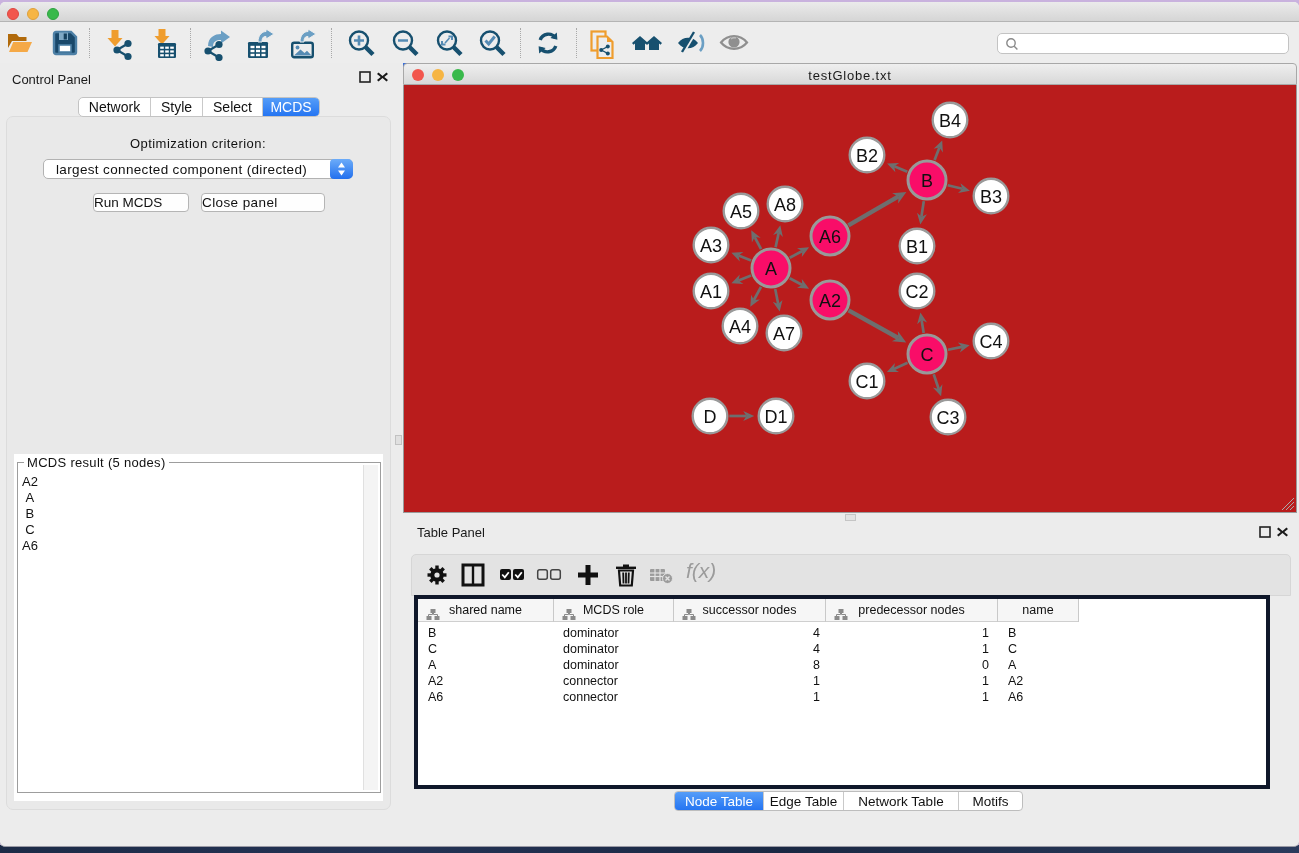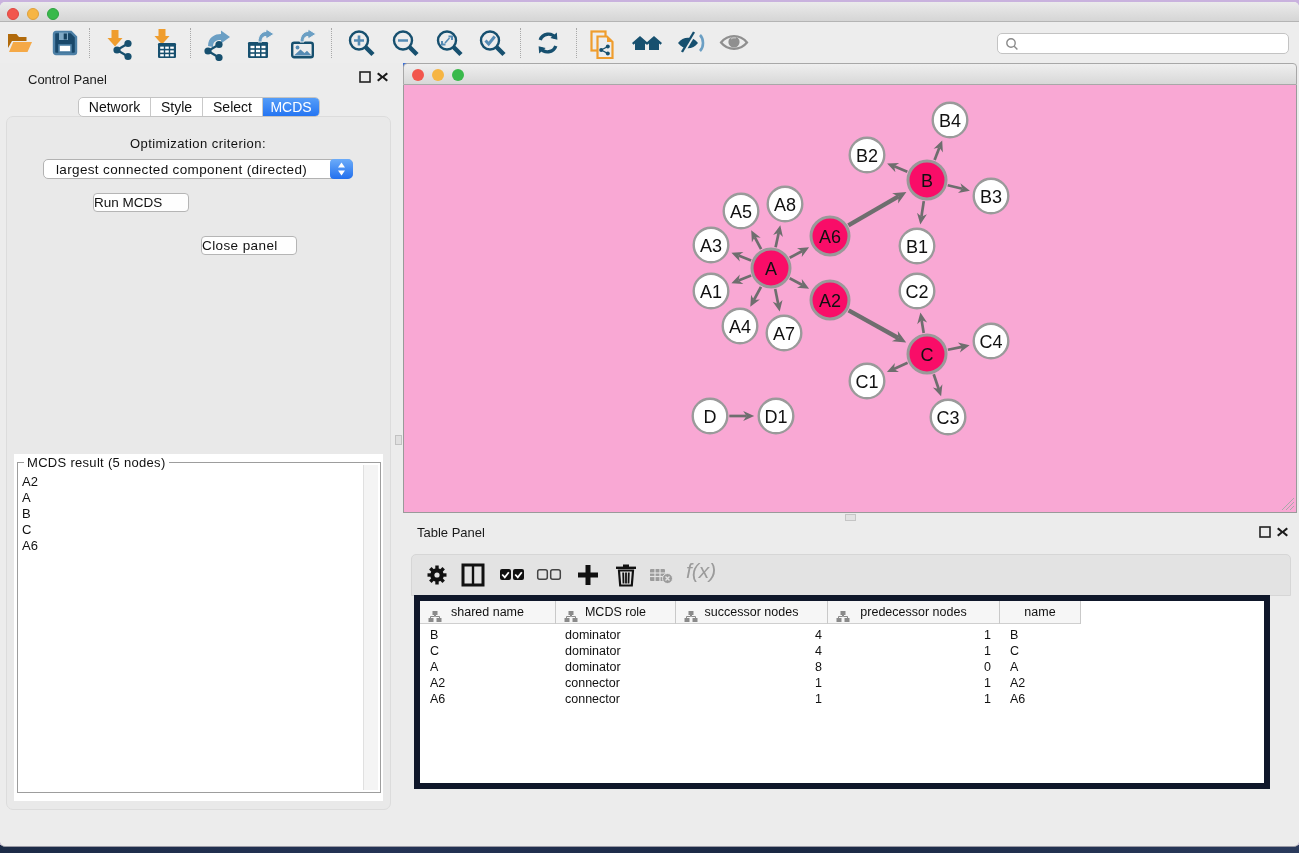--- a/index.html
+++ b/index.html
@@ -32,68 +32,68 @@
   border-top:1px solid #c9c9c9; background:#ececec; }
 #leftbtn { position:absolute; left:11px; top:4px; width:26px; height:23px;
   background:#fdfdfd; border:1px solid #ababab; border-radius:2px; }
 #membtn { position:absolute; right:10px; top:3px; width:74px; height:22px;
   background:#fdfdfd; border:1px solid #ababab; border-radius:2px;
   font-size:12px; color:#111; text-align:right; line-height:20px; padding-right:7px;}
 #membtn .dot { position:absolute; left:8px; top:5px; width:11px; height:11px;
   border-radius:50%; background:#1fa32a; }
 
 #cpanel { position:absolute; left:0; top:61px; width:403px; height:755px; }
-#cphead { position:absolute; left:12px; top:9px; font-size:13px; color:#1a1a1a;margin-left:16px; }
+#cphead { position:absolute; left:12px; top:9px; font-size:13px; color:#1a1a1a; }
 #cpbox { position:absolute; left:6px; top:53px; width:385px; height:694px;
   background:#e9e9e9; border:1px solid #dcdcdc; border-radius:7px; }
 #tabs { position:absolute; left:78px; top:34px; height:20px; display:flex;
   background:#fff; border:1px solid #c3c3c3; border-radius:5px; z-index:5; }
 .tab { font-size:14px; color:#111; text-align:center; line-height:19px;
   border-right:1px solid #c9c9c9; }
 .tab:last-child { border-right:none; }
 .tab.sel { background:linear-gradient(#559df8,#2575f2); color:#fff;
   border-radius:0 4px 4px 0; }
 #optlabel { position:absolute; left:0; top:73px; width:396px; text-align:center;
   font-size:13px; color:#111; letter-spacing:0.45px; }
 #combo { position:absolute; left:43px; top:96px; width:310px; height:20px;
   background:#fff; border:1px solid #b2b2b2; border-radius:5px; }
 #combo .ctext { position:absolute; left:12px; top:2px; font-size:13.5px; color:#111; letter-spacing:0.35px; }
 #combo .stepper { position:absolute; right:-1px; top:-1px; width:23px; height:20px;
   background:linear-gradient(#6cacf9,#2270ee); border-radius:4px 5px 5px 4px; }
 .btn { position:absolute; height:19px; background:#fefefe; border:1px solid #b5b5b5;
   border-radius:4px; font-size:13.5px; color:#111; text-align:left; line-height:17px; }
 #runbtn { left:93px; top:130px; width:96px; }
-#closebtn { left:201px; top:130px; width:96px; letter-spacing:0.4px;margin-top:43px; }
+#closebtn { left:201px; top:130px; width:124px; letter-spacing:0.4px; }
 #whitepanel { position:absolute; left:14px; top:391px; width:369px; height:347px; background:#fff; }
 #groupbox { position:absolute; left:3px; top:8px; width:364px; height:331px;
-  border:1px solid #9d9d9d; }
+  border:1px solid #9d9d9d;text-align:center; }
 #grouplegend { position:absolute; left:6px; top:-8px; background:#fff; padding:0 3px;
   font-size:13px; color:#111; letter-spacing:0.3px; }
 #mcdslist { position:absolute; left:4px; top:11px; font-size:13px; color:#111; line-height:16px; }
 #listscroll { position:absolute; right:2px; top:2px; width:15px; height:325px;
   background:#f4f4f4; border-left:1px solid #e0e0e0; }
 
 #netwin { position:absolute; left:403px; top:61px; width:895px; height:452px; }
 #nettitle { position:absolute; left:0; top:0px; width:894px; height:22px;
   background:linear-gradient(#efefef,#d8d8d8); border:1px solid #a8a8a8;
   border-radius:4px 4px 0 0; }
 #nettitle .t1 { left:8px; top:5px; background:#f2564d; }
 #nettitle .t2 { left:28px; top:5px; background:#f6b543; }
 #nettitle .t3 { left:48px; top:5px; background:#39b94b; }
 #nettext { position:absolute; top:4px; left:0; width:100%; text-align:center;
   font-size:13px; color:#1a1a1a; letter-spacing:0.8px; }
 #netcanvas { position:absolute; left:0; top:22px; width:894px; height:428px;
-  background:#f9a8d4; border:1px solid #9a9a9a; border-top:none; }
+  background:#b91c1c; border:1px solid #9a9a9a; border-top:none; }
 
 #tpanel { position:absolute; left:403px; top:513px; width:896px; height:303px; }
 #tphead { position:absolute; left:14px; top:10px; font-size:13px; color:#1a1a1a; }
 #tptools { position:absolute; left:8px; top:39px; width:880px; height:42px;
   background:#e3e3e3; border:1px solid #d6d6d6; border-radius:5px 5px 0 0; }
 #tptable { position:absolute; left:11px; top:80px; width:856px; height:194px;
-  background:#fff; border:6px solid #0f172a; }
+  background:#fff; border:4px solid #0f172a; }
 #thead { position:absolute; left:0; top:0; width:660px; height:23px;
   background:#f6f6f6; border-bottom:1px solid #cfcfcf; }
 .hcell { position:absolute; top:0; height:23px; border-right:1px solid #c9c9c9;
   font-size:12.5px; color:#111; text-align:center; line-height:23px; }
 .trow { position:absolute; font-size:12.5px; color:#111; height:16px; line-height:16px; }
 
 #btabs { position:absolute; left:271px; top:276px; height:20px; display:flex;
   background:#fff; border:1px solid #bdbdbd; border-radius:4px; }
 .btab { font-size:13.5px; color:#111; text-align:center; line-height:19px;
   border-right:1px solid #c9c9c9; }
@@ -305,20 +305,21 @@
 
   <div id="divhandle" style="position:absolute;left:395px;top:433px;width:7px;height:10px;background:#e0e0e0;border:1px solid #c2c2c2;"></div>
   <div id="netwin">
     <svg style="position:absolute;left:0;top:0" width="8" height="8" viewBox="0 0 8 8">
         <path d="M0 0 L8 0 L0 8 Z" fill="#3a6fd8"></path>
       </svg>
     <div id="nettitle">
       <div class="tl t1"></div>
         <div class="tl t2"></div>
         <div class="tl t3"></div>
+      <div id="nettext">testGlobe.txt</div>
     </div>
     <div id="netcanvas">
       <svg width="892" height="426" viewBox="0 0 892 426" font-family="Liberation Sans, sans-serif">
 <line x1="347.1" y1="190.6" x2="334.5" y2="195.4" stroke="#6e6e6e" stroke-width="2.7"></line>
 <polygon points="327.4,198.2 335.8,189.6 334.5,195.4 339.4,198.9" fill="#6e6e6e"></polygon>
 <line x1="385.7" y1="193.2" x2="398.3" y2="200.0" stroke="#6e6e6e" stroke-width="2.7"></line>
 <polygon points="405.1,203.7 393.0,202.8 398.3,200.0 397.8,194.0" fill="#6e6e6e"></polygon>
 <line x1="347.1" y1="175.4" x2="334.5" y2="170.6" stroke="#6e6e6e" stroke-width="2.7"></line>
 <polygon points="327.4,167.8 339.4,167.1 334.5,170.6 335.8,176.4" fill="#6e6e6e"></polygon>
 <line x1="357.0" y1="201.8" x2="349.9" y2="215.0" stroke="#6e6e6e" stroke-width="2.7"></line>
@@ -525,15 +526,21 @@
 <div class="trow" style="left:145px;top:74px;">connector</div>
 <div class="trow" style="left:256px;width:146px;top:74px;text-align:right;">1</div>
 <div class="trow" style="left:408px;width:163px;top:74px;text-align:right;">1</div>
 <div class="trow" style="left:590px;top:74px;">A2</div>
 <div class="trow" style="left:10px;top:90px;">A6</div>
 <div class="trow" style="left:145px;top:90px;">connector</div>
 <div class="trow" style="left:256px;width:146px;top:90px;text-align:right;">1</div>
 <div class="trow" style="left:408px;width:163px;top:90px;text-align:right;">1</div>
 <div class="trow" style="left:590px;top:90px;">A6</div>
     </div>
+    <div id="btabs">
+      <div class="btab sel" style="width:89px;">Node Table</div>
+      <div class="btab" style="width:80px;">Edge Table</div>
+      <div class="btab" style="width:115px;">Network Table</div>
+      <div class="btab" style="width:63px;">Motifs</div>
+    </div>
   </div>
 
 </div>
 
 </body></html>

